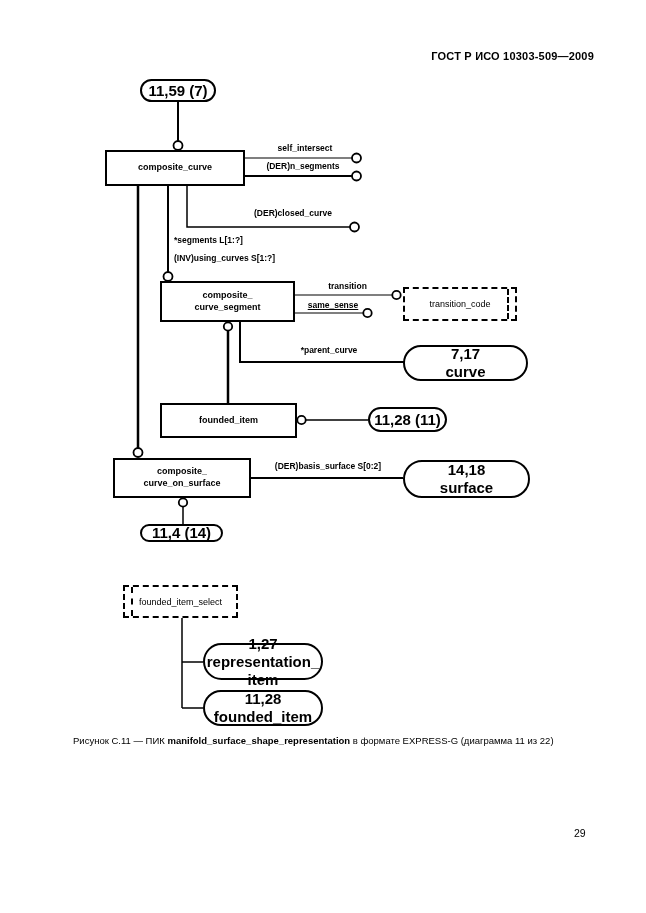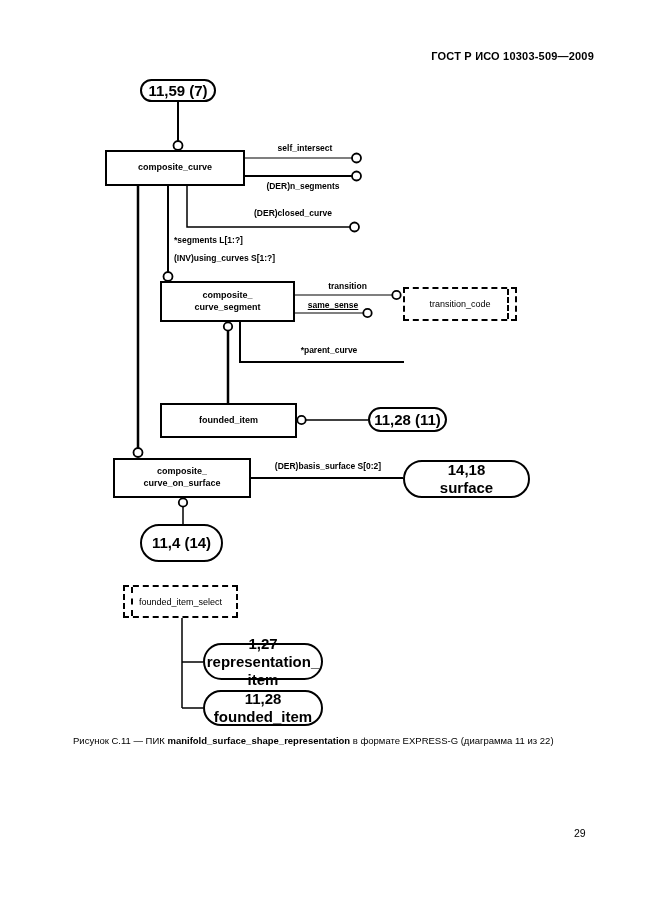--- a/index.html
+++ b/index.html
@@ -142,31 +142,35 @@
 
     <line x1="182" y1="618" x2="182" y2="708" stroke="#000" stroke-width="1.5"></line>
     <line x1="182" y1="662" x2="203" y2="662" stroke="#000" stroke-width="1.5"></line>
     <line x1="182" y1="708" x2="203" y2="708" stroke="#000" stroke-width="1.5"></line>
   </svg>
 
   <div class="oval" style="left:140px; top:79px; width:76px; height:23px;">
     <span>11,59 (7)</span>
   </div>
 
+  <div class="oval" style="left:403px; top:345px; width:125px; height:36px;">
+    <span>7,17</span>
+    <span>curve</span>
+  </div>
 
   <div class="oval" style="left:368px; top:407px; width:79px; height:25px;">
     <span>11,28 (11)</span>
   </div>
 
   <div class="oval" style="left:403px; top:460px; width:127px; height:38px;">
     <span>14,18</span>
     <span>surface</span>
   </div>
 
-  <div class="oval" style="left:140px; top:524px; width:83px; height:38px;">
+  <div class="oval" style="left:140px; top:524px; width:83px; height:18px;">
     <span>11,4 (14)</span>
   </div>
 
   <div class="oval" style="left:203px; top:643px; width:120px; height:37px;">
     <span>1,27</span>
     <span>representation_</span>
     <span>item</span>
   </div>
 
   <div class="oval" style="left:203px; top:690px; width:120px; height:36px;">
@@ -196,21 +200,21 @@
     <span>transition_code</span>
     <span class="inner-dash" style="right:6px;"></span>
   </div>
 
   <div class="dashed-box" style="left:123px; top:585px; width:115px; height:33px;">
     <span class="inner-dash" style="left:6px;"></span>
     <span>founded_item_select</span>
   </div>
 
   <div class="attr-label" style="left:255px; top:143px; width:100px; text-align:center;">self_intersect</div>
-  <div class="attr-label" style="left:250px; top:161px; width:106px; text-align:center;margin-top:20px;">(DER)n_segments</div>
+  <div class="attr-label" style="left:250px; top:161px; width:106px; text-align:center;">(DER)n_segments</div>
   <div class="attr-label" style="left:243px; top:208px; width:100px; text-align:center;">(DER)closed_curve</div>
   <div class="attr-label" style="left:174px; top:235px;">*segments L[1:?]</div>
   <div class="attr-label" style="left:174px; top:253px;">(INV)using_curves S[1:?]</div>
   <div class="attr-label" style="left:300px; top:281px; width:95px; text-align:center;">transition</div>
   <div class="attr-label" style="left:300px; top:300px; width:66px; text-align:center;text-decoration:underline;">same_sense</div>
   <div class="attr-label" style="left:283px; top:345px; width:92px; text-align:center;">*parent_curve</div>
   <div class="attr-label" style="left:255px; top:461px; width:146px; text-align:center;">(DER)basis_surface S[0:2]</div>
 
   <div class="caption"><span>Рисунок С.11 — ПИК </span><b>manifold_surface_shape_representation</b><span> в формате EXPRESS-G (диаграмма 11 из 22)</span></div>
 

